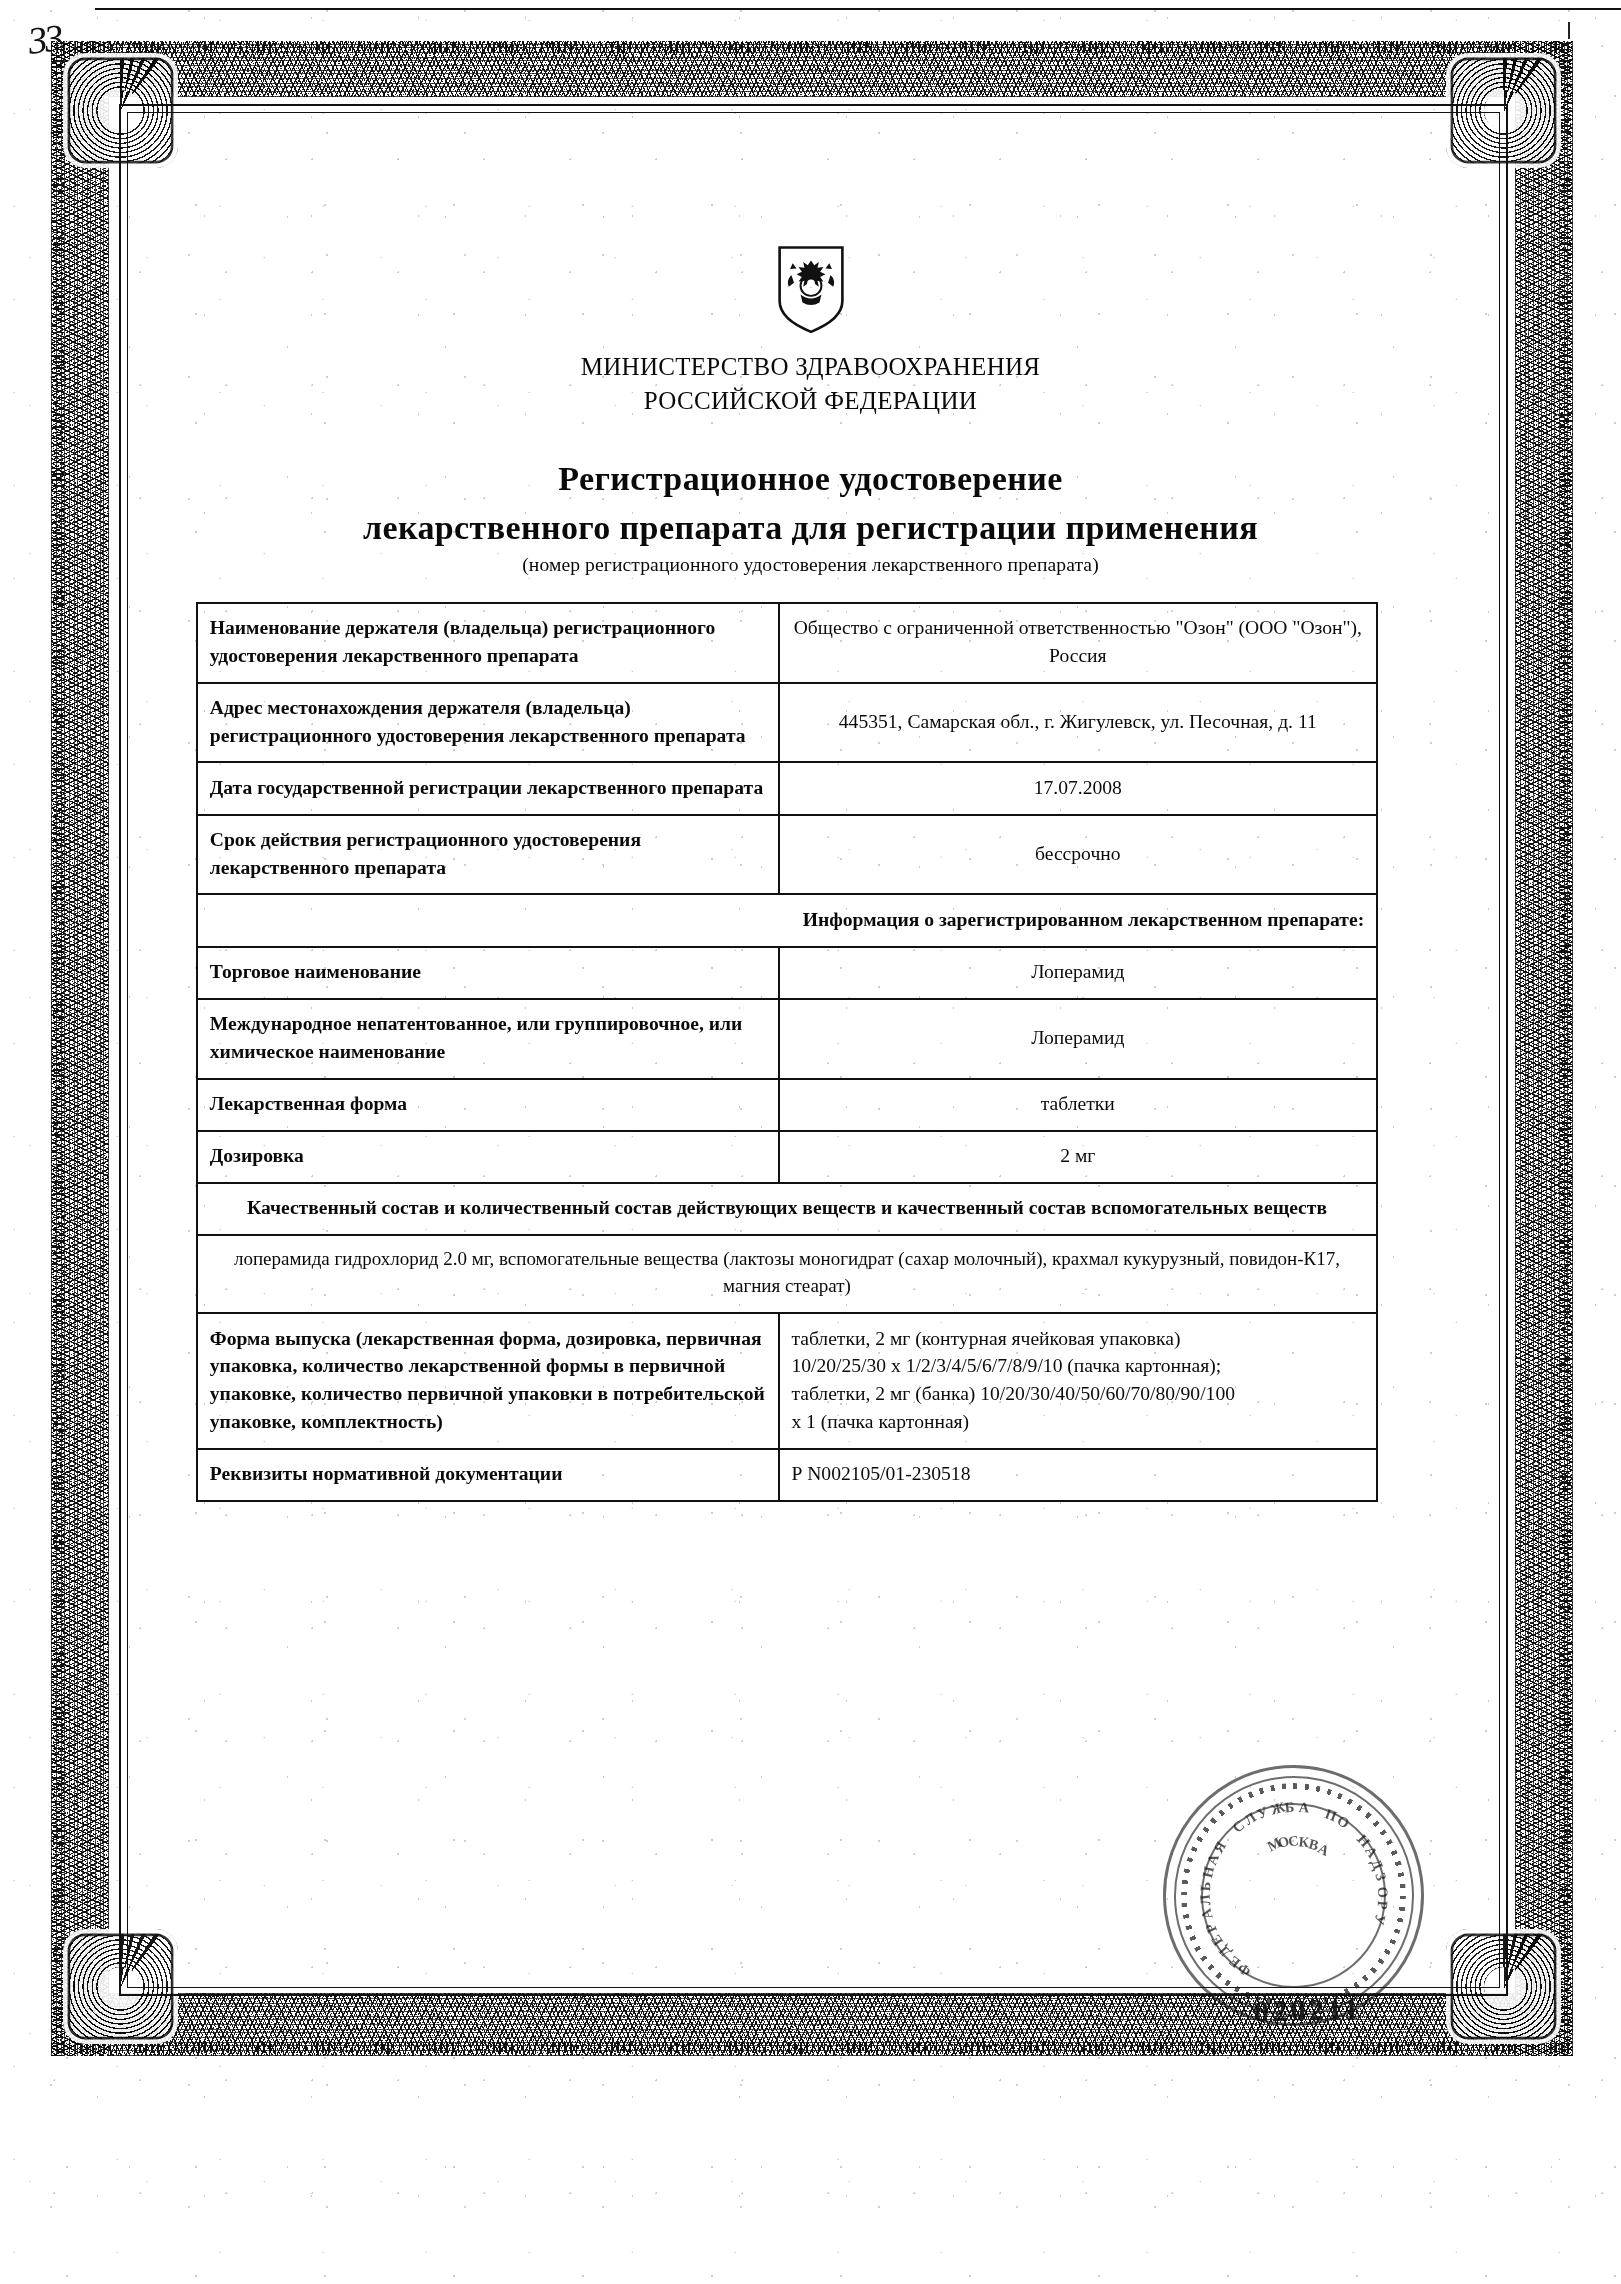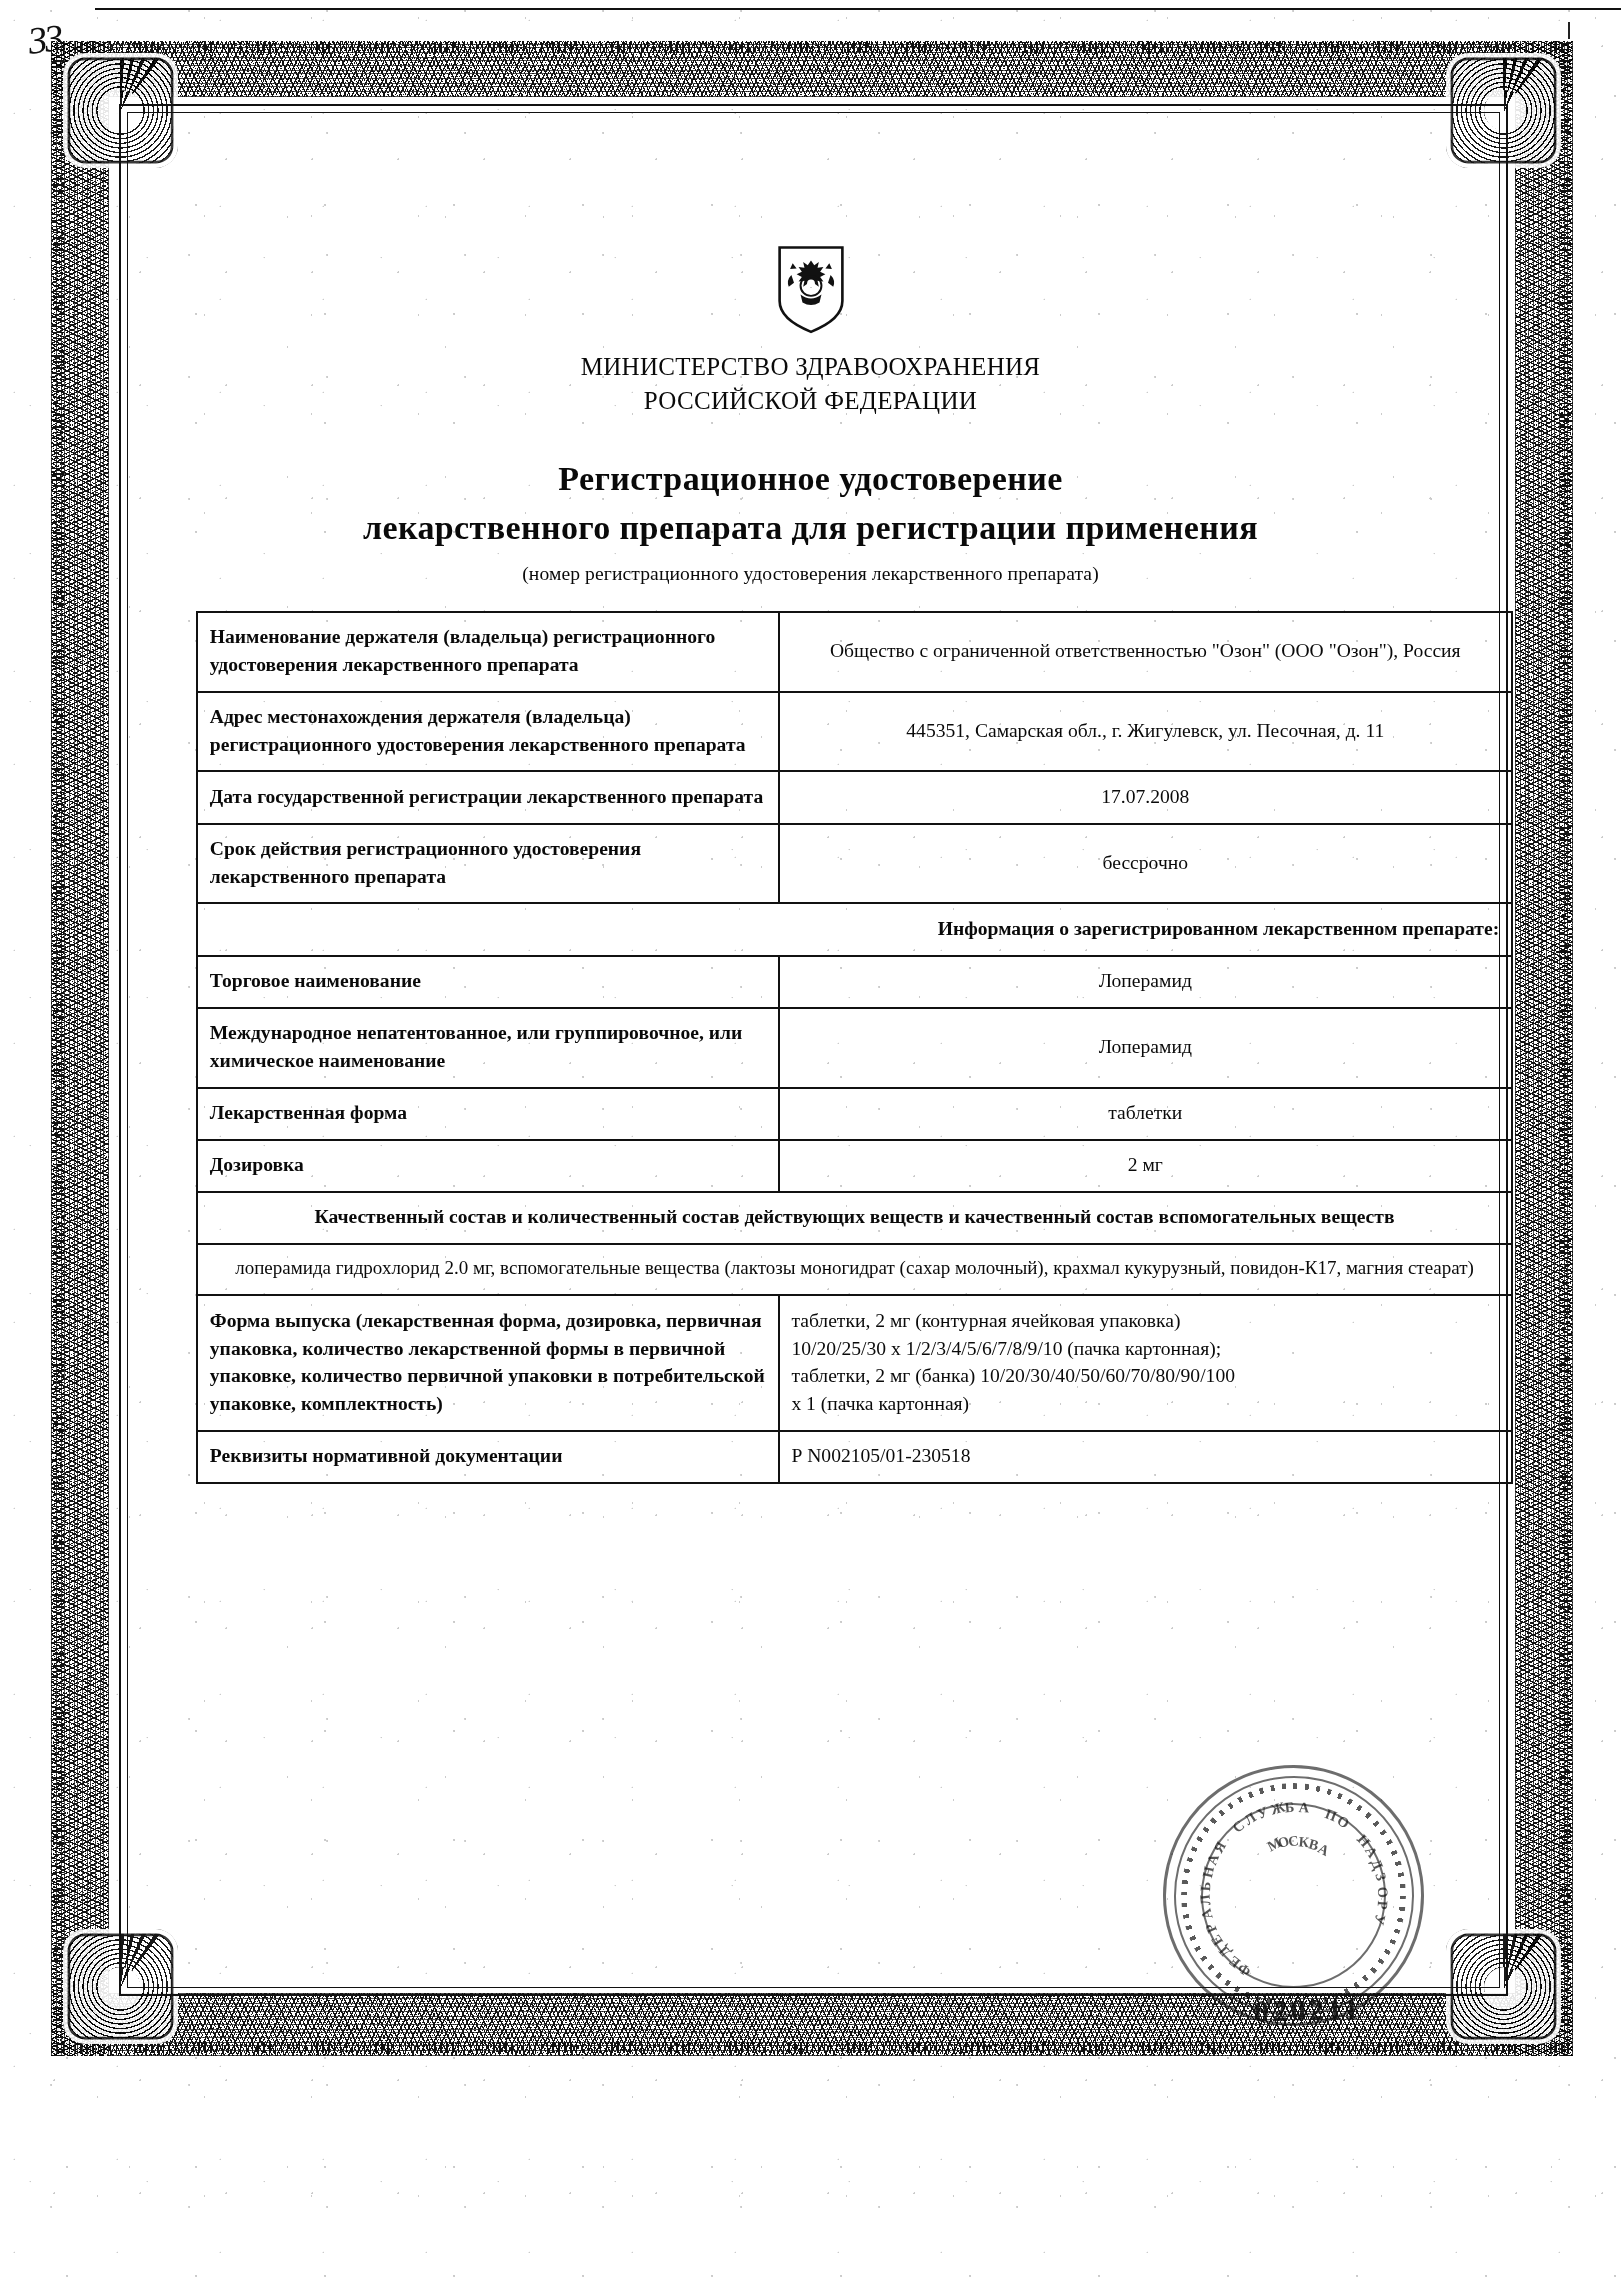--- a/index.html
+++ b/index.html
@@ -190,29 +190,29 @@
     font-size: 23.5px;
     font-weight: 700;
     letter-spacing: 0.7px;
   }
   .reg-number span {
     border-bottom: 2.6px solid #111;
     padding: 0 3.9px 2px;
   }
   .reg-caption {
     text-align: center;
-    margin-top: 10px;
+    margin-top: 1px;
     font-size: 19.6px;
     letter-spacing: 0.1px;
   }
 
   
   table.reg-table {
     margin-top: 26px;
-    width: 1317px;
+    width: 1182px;
     border-collapse: collapse;
     table-layout: fixed;
     font-size: 19.6px;
   }
   table.reg-table td {
     border: 2px solid #111;
     padding: 10.5px 11.8px 11.8px;
     vertical-align: middle;
     line-height: 1.42;
   }

